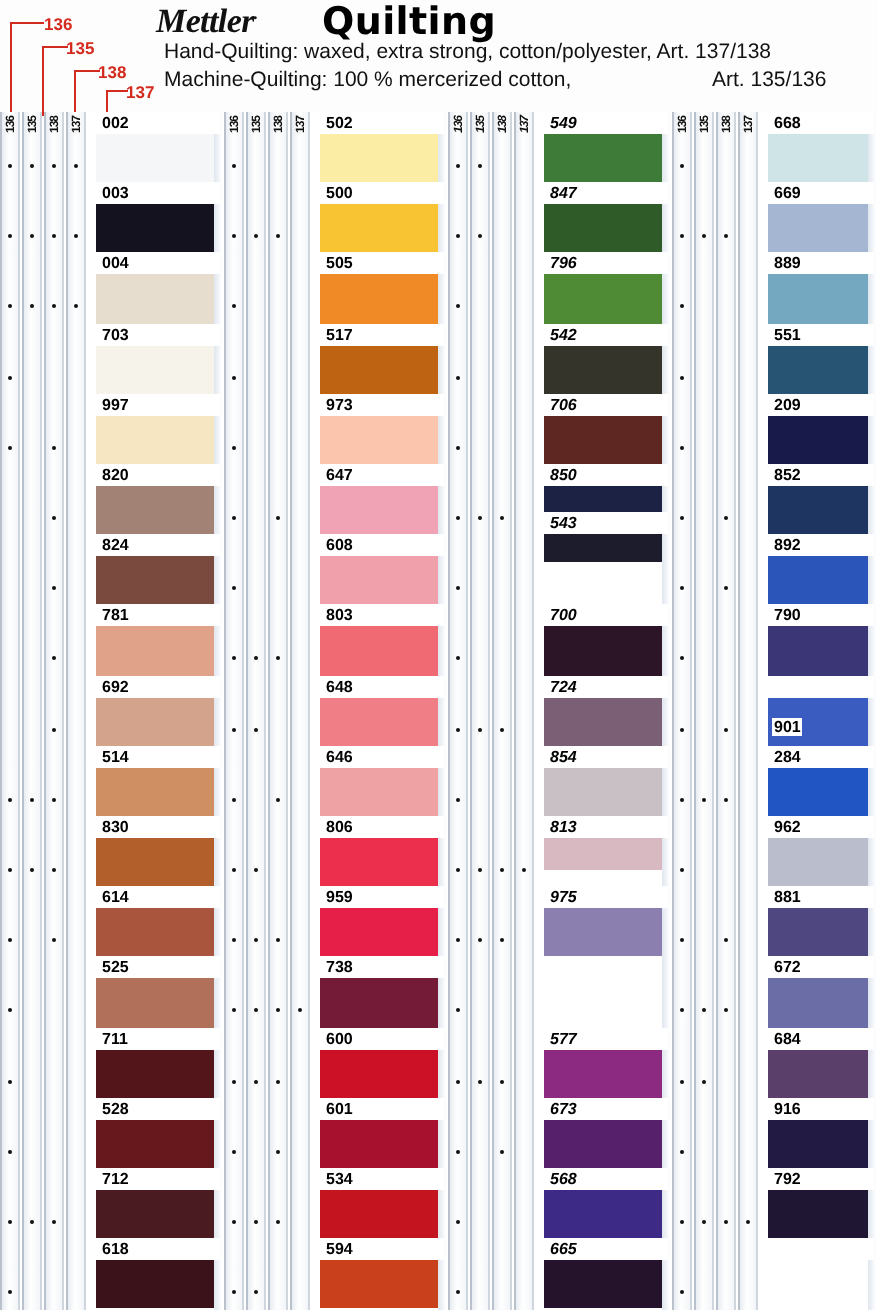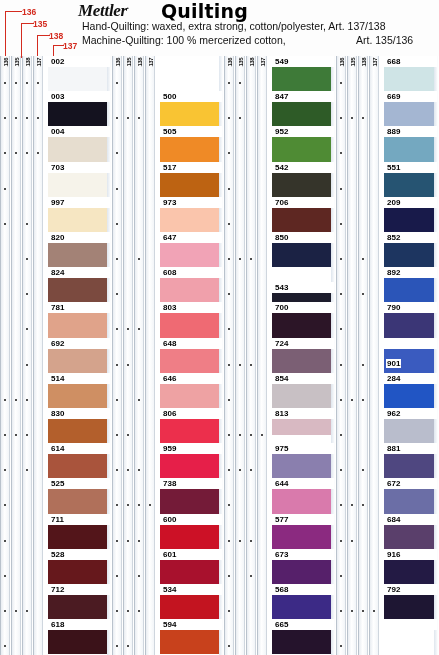--- a/index.html
+++ b/index.html
@@ -317,20 +317,25 @@
         <div class="dot" style="left: 26px; top: 483.6px;"></div>
         <div class="dot" style="left: 4px; top: 518.8px;"></div>
         <div class="dot" style="left: 26px; top: 518.8px;"></div>
         <div class="dot" style="left: 4px; top: 554px;"></div>
         <div class="dot" style="left: 15px; top: 554px;"></div>
         <div class="dot" style="left: 26px; top: 554px;"></div>
         <div class="dot" style="left: 4px; top: 589.2px;"></div>
         <div class="dot" style="left: 15px; top: 589.2px;"></div>
       </div>
       <div class="swatchcol" style="left: 48px; width: 62px; height: 599px;">
+        <div class="row" style="top: 0px; height: 35.2px;">
+          <div class="chip" title="502" style="background: rgb(251, 237, 164);"></div>
+          <div class="gap" style="top: 0px; height: 11px;"></div>
+          <div class="lbl" style="top: 1px;">502</div>
+        </div>
         <div class="row" style="top: 35.2px; height: 35.2px;">
           <div class="chip" title="500" style="background: rgb(249, 196, 51);"></div>
           <div class="gap" style="top: 0px; height: 11px;"></div>
           <div class="lbl" style="top: 1px;">500</div>
         </div>
         <div class="row" style="top: 70.4px; height: 35.2px;">
           <div class="chip" title="505" style="background: rgb(239, 138, 38);"></div>
           <div class="gap" style="top: 0px; height: 11px;"></div>
           <div class="lbl" style="top: 1px;">505</div>
         </div>
@@ -400,21 +405,21 @@
           <div class="lbl" style="top: 1px;">534</div>
         </div>
         <div class="row" style="top: 563.2px; height: 35.2px;">
           <div class="chip" title="594" style="background: rgb(200, 65, 28);"></div>
           <div class="gap" style="top: 0px; height: 11px;"></div>
           <div class="lbl" style="top: 1px;">594</div>
         </div>
       </div>
       <div class="edgestrip" style="left: 107px;"></div>
     </div>
-    <div class="section" style="left: 224px; width: 112px;">
+    <div class="section" style="left: 224px; width: 112px; font-style: italic;">
       <div class="dotcols" style="width: 44px;">
         <div class="dotcol" style="left: 0px;">
           <div class="vnum">136</div>
         </div>
         <div class="dotcol" style="left: 11px;">
           <div class="vnum">135</div>
         </div>
         <div class="dotcol" style="left: 22px;">
           <div class="vnum">138</div>
         </div>
@@ -460,38 +465,38 @@
           <div class="lbl" style="top: 1px;">549</div>
         </div>
         <div class="row" style="top: 35.2px; height: 35.2px;">
           <div class="chip" title="847" style="background: rgb(46, 91, 39);"></div>
           <div class="gap" style="top: 0px; height: 11px;"></div>
           <div class="lbl" style="top: 1px;">847</div>
         </div>
         <div class="row" style="top: 70.4px; height: 35.2px;">
           <div class="chip" title="952" style="background: rgb(79, 139, 52);"></div>
           <div class="gap" style="top: 0px; height: 11px;"></div>
-          <div class="lbl" style="top: 1px;">952</div>
+          <div class="lbl" style="top: 1px;">796</div>
         </div>
         <div class="row" style="top: 105.6px; height: 35.2px;">
           <div class="chip" title="542" style="background: rgb(53, 52, 42);"></div>
           <div class="gap" style="top: 0px; height: 11px;"></div>
           <div class="lbl" style="top: 1px;">542</div>
         </div>
         <div class="row" style="top: 140.8px; height: 35.2px;">
           <div class="chip" title="706" style="background: rgb(94, 39, 34);"></div>
           <div class="gap" style="top: 0px; height: 11px;"></div>
           <div class="lbl" style="top: 1px;">706</div>
         </div>
         <div class="row" style="top: 176px; height: 35.2px;">
           <div class="chip" title="850" style="background: rgb(27, 34, 68);"></div>
           <div class="gap" style="top: 0px; height: 11px;"></div>
           <div class="lbl" style="top: 1px;">850</div>
         </div>
-        <div class="row" style="top: 226px; height: 25px;">
+        <div class="row" style="top: 200px; height: 25px;">
           <div class="chip" title="543" style="background: rgb(29, 28, 44);"></div>
           <div class="gap" style="top: 0px; height: 11px;"></div>
           <div class="lbl" style="top: 1px;">543</div>
         </div>
         <div class="row" style="top: 246.4px; height: 35.2px;">
           <div class="chip" title="700" style="background: rgb(44, 21, 39);"></div>
           <div class="gap" style="top: 0px; height: 11px;"></div>
           <div class="lbl" style="top: 1px;">700</div>
         </div>
         <div class="row" style="top: 281.6px; height: 35.2px;">
@@ -506,25 +511,20 @@
         </div>
         <div class="row" style="top: 352px; height: 27px;">
           <div class="chip" title="813" style="background: rgb(216, 185, 194);"></div>
           <div class="gap" style="top: 0px; height: 11px;"></div>
           <div class="lbl" style="top: 1px;">813</div>
         </div>
         <div class="row" style="top: 387.2px; height: 35.2px;">
           <div class="chip" title="975" style="background: rgb(138, 127, 174);"></div>
           <div class="gap" style="top: 0px; height: 11px;"></div>
           <div class="lbl" style="top: 1px;">975</div>
-        </div>
-        <div class="row" style="top: 422.4px; height: 35.2px;">
-          <div class="chip" title="644" style="background: rgb(217, 122, 172);"></div>
-          <div class="gap" style="top: 0px; height: 11px;"></div>
-          <div class="lbl" style="top: 1px;">644</div>
         </div>
         <div class="row" style="top: 457.6px; height: 35.2px;">
           <div class="chip" title="577" style="background: rgb(139, 42, 128);"></div>
           <div class="gap" style="top: 0px; height: 11px;"></div>
           <div class="lbl" style="top: 1px;">577</div>
         </div>
         <div class="row" style="top: 492.8px; height: 35.2px;">
           <div class="chip" title="673" style="background: rgb(86, 32, 106);"></div>
           <div class="gap" style="top: 0px; height: 11px;"></div>
           <div class="lbl" style="top: 1px;">673</div>

